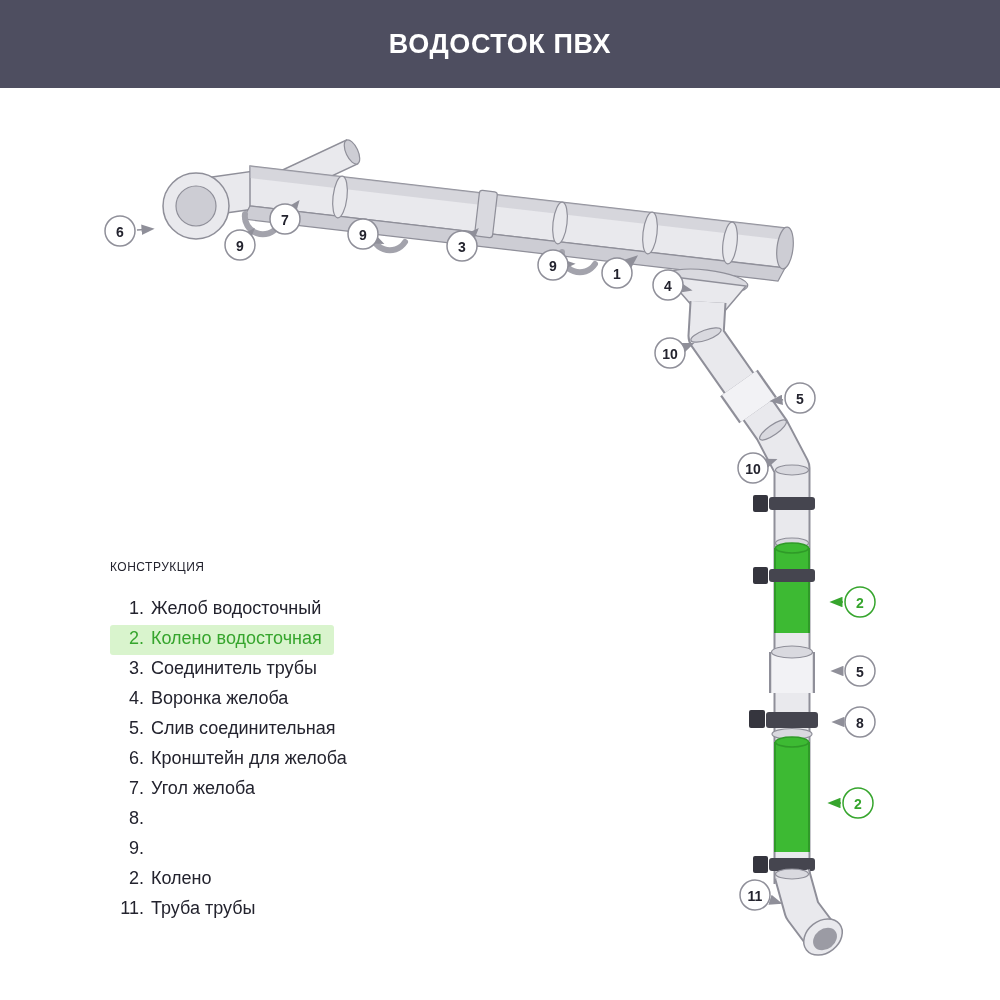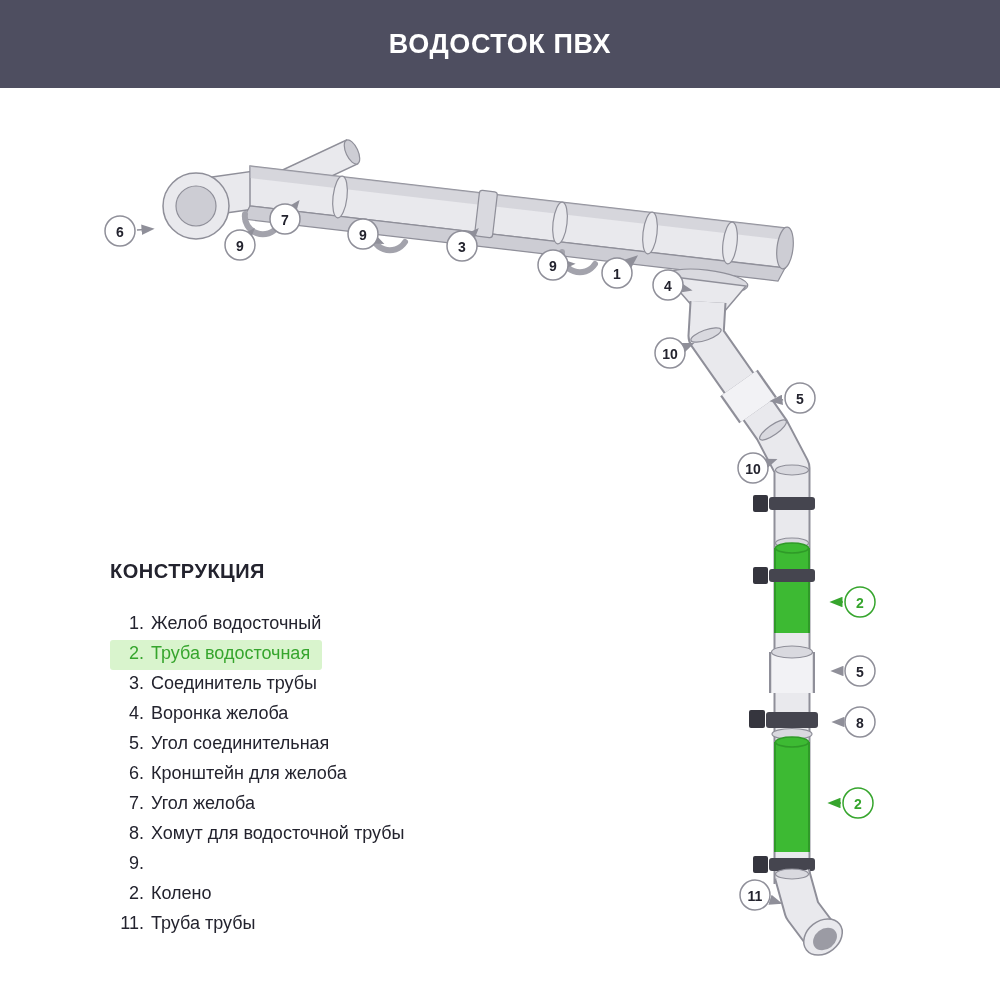--- a/index.html
+++ b/index.html
@@ -32,21 +32,21 @@
   .mkg{fill:var(--green_mid);}
   .co{fill:#fff;stroke:var(--outline);stroke-width:1.5;}
   .co.g{stroke:var(--green_mid);}
   .cot{font:600 14px "Liberation Sans",sans-serif;fill:var(--text);
        text-anchor:middle;dominant-baseline:central;}
   .cot.g{fill:var(--green_mid);}
   .arrow{stroke:var(--outline);stroke-width:1.5;fill:none;}
   .arrow.g{stroke:var(--green_mid);}
   
   .legend{position:absolute;left:110px;top:560px;}
-  .legend-title{font-size:20px;font-weight:700;color:var(--text);letter-spacing:.5px;margin-bottom:27px;}
+  .legend-title{font-size:12px;font-weight:400;color:var(--text);letter-spacing:.5px;margin-bottom:21px;}
   .legend-item{display:flex;align-items:baseline;height:30px;box-sizing:border-box;
                font-size:18px;color:var(--text);padding:3px 12px 0 0;width:fit-content;border-radius:3px;}
   .legend-item .num{width:34px;text-align:right;margin-right:7px;flex:none;}
   .legend-item.highlight{background:var(--highlight_bg);color:var(--green_mid);}
 </style>
 </head>
 <body>
 
 <div class="page">
 
@@ -253,45 +253,44 @@
 
   <div class="legend">
     <div class="legend-title">КОНСТРУКЦИЯ</div>
     <div>
         <div class="legend-item">
           <span class="num">1.</span>
           <span class="lbl">Желоб водосточный</span>
         </div>
         <div class="legend-item highlight">
           <span class="num">2.</span>
-          <span class="lbl">Труба водосточная</span>
+          <span class="lbl">Колено водосточная</span>
         </div>
         <div class="legend-item">
           <span class="num">3.</span>
           <span class="lbl">Соединитель трубы</span>
         </div>
         <div class="legend-item">
           <span class="num">4.</span>
           <span class="lbl">Воронка желоба</span>
         </div>
         <div class="legend-item">
           <span class="num">5.</span>
-          <span class="lbl">Угол соединительная</span>
+          <span class="lbl">Слив соединительная</span>
         </div>
         <div class="legend-item">
           <span class="num">6.</span>
           <span class="lbl">Кронштейн для желоба</span>
         </div>
         <div class="legend-item">
           <span class="num">7.</span>
           <span class="lbl">Угол желоба</span>
         </div>
         <div class="legend-item">
           <span class="num">8.</span>
-          <span class="lbl">Хомут для водосточной трубы</span>
         </div>
         <div class="legend-item">
           <span class="num">9.</span>
         </div>
         <div class="legend-item">
           <span class="num">2.</span>
           <span class="lbl">Колено</span>
         </div>
         <div class="legend-item">
           <span class="num">11.</span>

